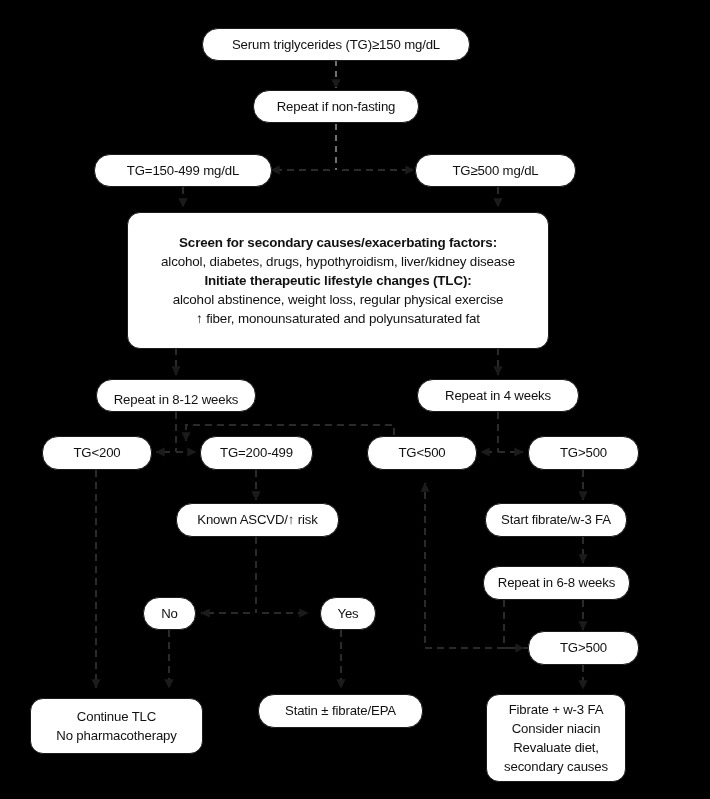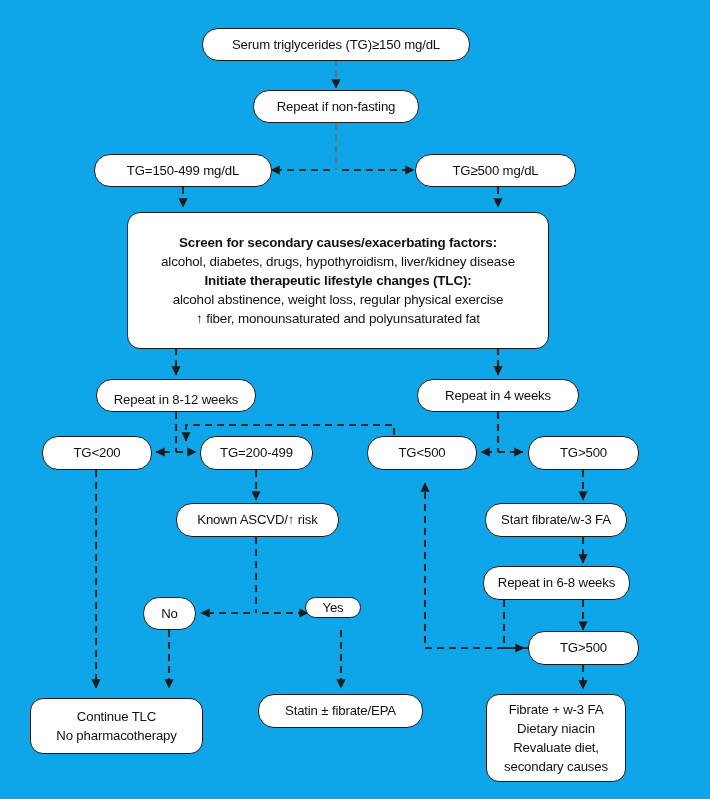--- a/index.html
+++ b/index.html
@@ -5,21 +5,21 @@
 <style>
   html, body {
     margin: 0;
     padding: 0;
     background: #ffffff;
   }
   #chart-root {
     position: relative;
     width: 710px;
     height: 799px;
-    background: #0ea5e9;
+    background: #000000;
     font-family: "Liberation Sans", sans-serif;
     overflow: hidden;
   }
   #connector-layer {
     position: absolute;
     left: 0;
     top: 0;
     width: 710px;
     height: 799px;
     pointer-events: none;
@@ -168,21 +168,21 @@
   </div>
 
   <div class="node" style="left:176px; top:503px; width:163px; height:34px;">
     <span class="ln">Known ASCVD/↑ risk</span>
   </div>
 
   <div class="node" style="left:143px; top:597px; width:53px; height:33px;">
     <span class="ln">No</span>
   </div>
 
-  <div class="node" style="left:305px; top:597px; width:56px; height:21px;">
+  <div class="node" style="left:320px; top:597px; width:56px; height:33px;">
     <span class="ln">Yes</span>
   </div>
 
   <div class="node" style="left:485px; top:503px; width:142px; height:34px;">
     <span class="ln">Start fibrate/w-3 FA</span>
   </div>
 
   <div class="node" style="left:483px; top:566px; width:147px; height:34px;">
     <span class="ln">Repeat in 6-8 weeks</span>
   </div>
@@ -195,18 +195,18 @@
     <span class="ln">Continue TLC</span>
     <span class="ln">No pharmacotherapy</span>
   </div>
 
   <div class="node" style="left:258px; top:694px; width:165px; height:34px;">
     <span class="ln">Statin ± fibrate/EPA</span>
   </div>
 
   <div class="node multi" style="left:486px; top:694px; width:140px; height:88px;">
     <span class="ln">Fibrate + w-3 FA</span>
-    <span class="ln">Dietary niacin</span>
+    <span class="ln">Consider niacin</span>
     <span class="ln">Revaluate diet,</span>
     <span class="ln">secondary causes</span>
   </div>
 
 </div>
 
 </body></html>

